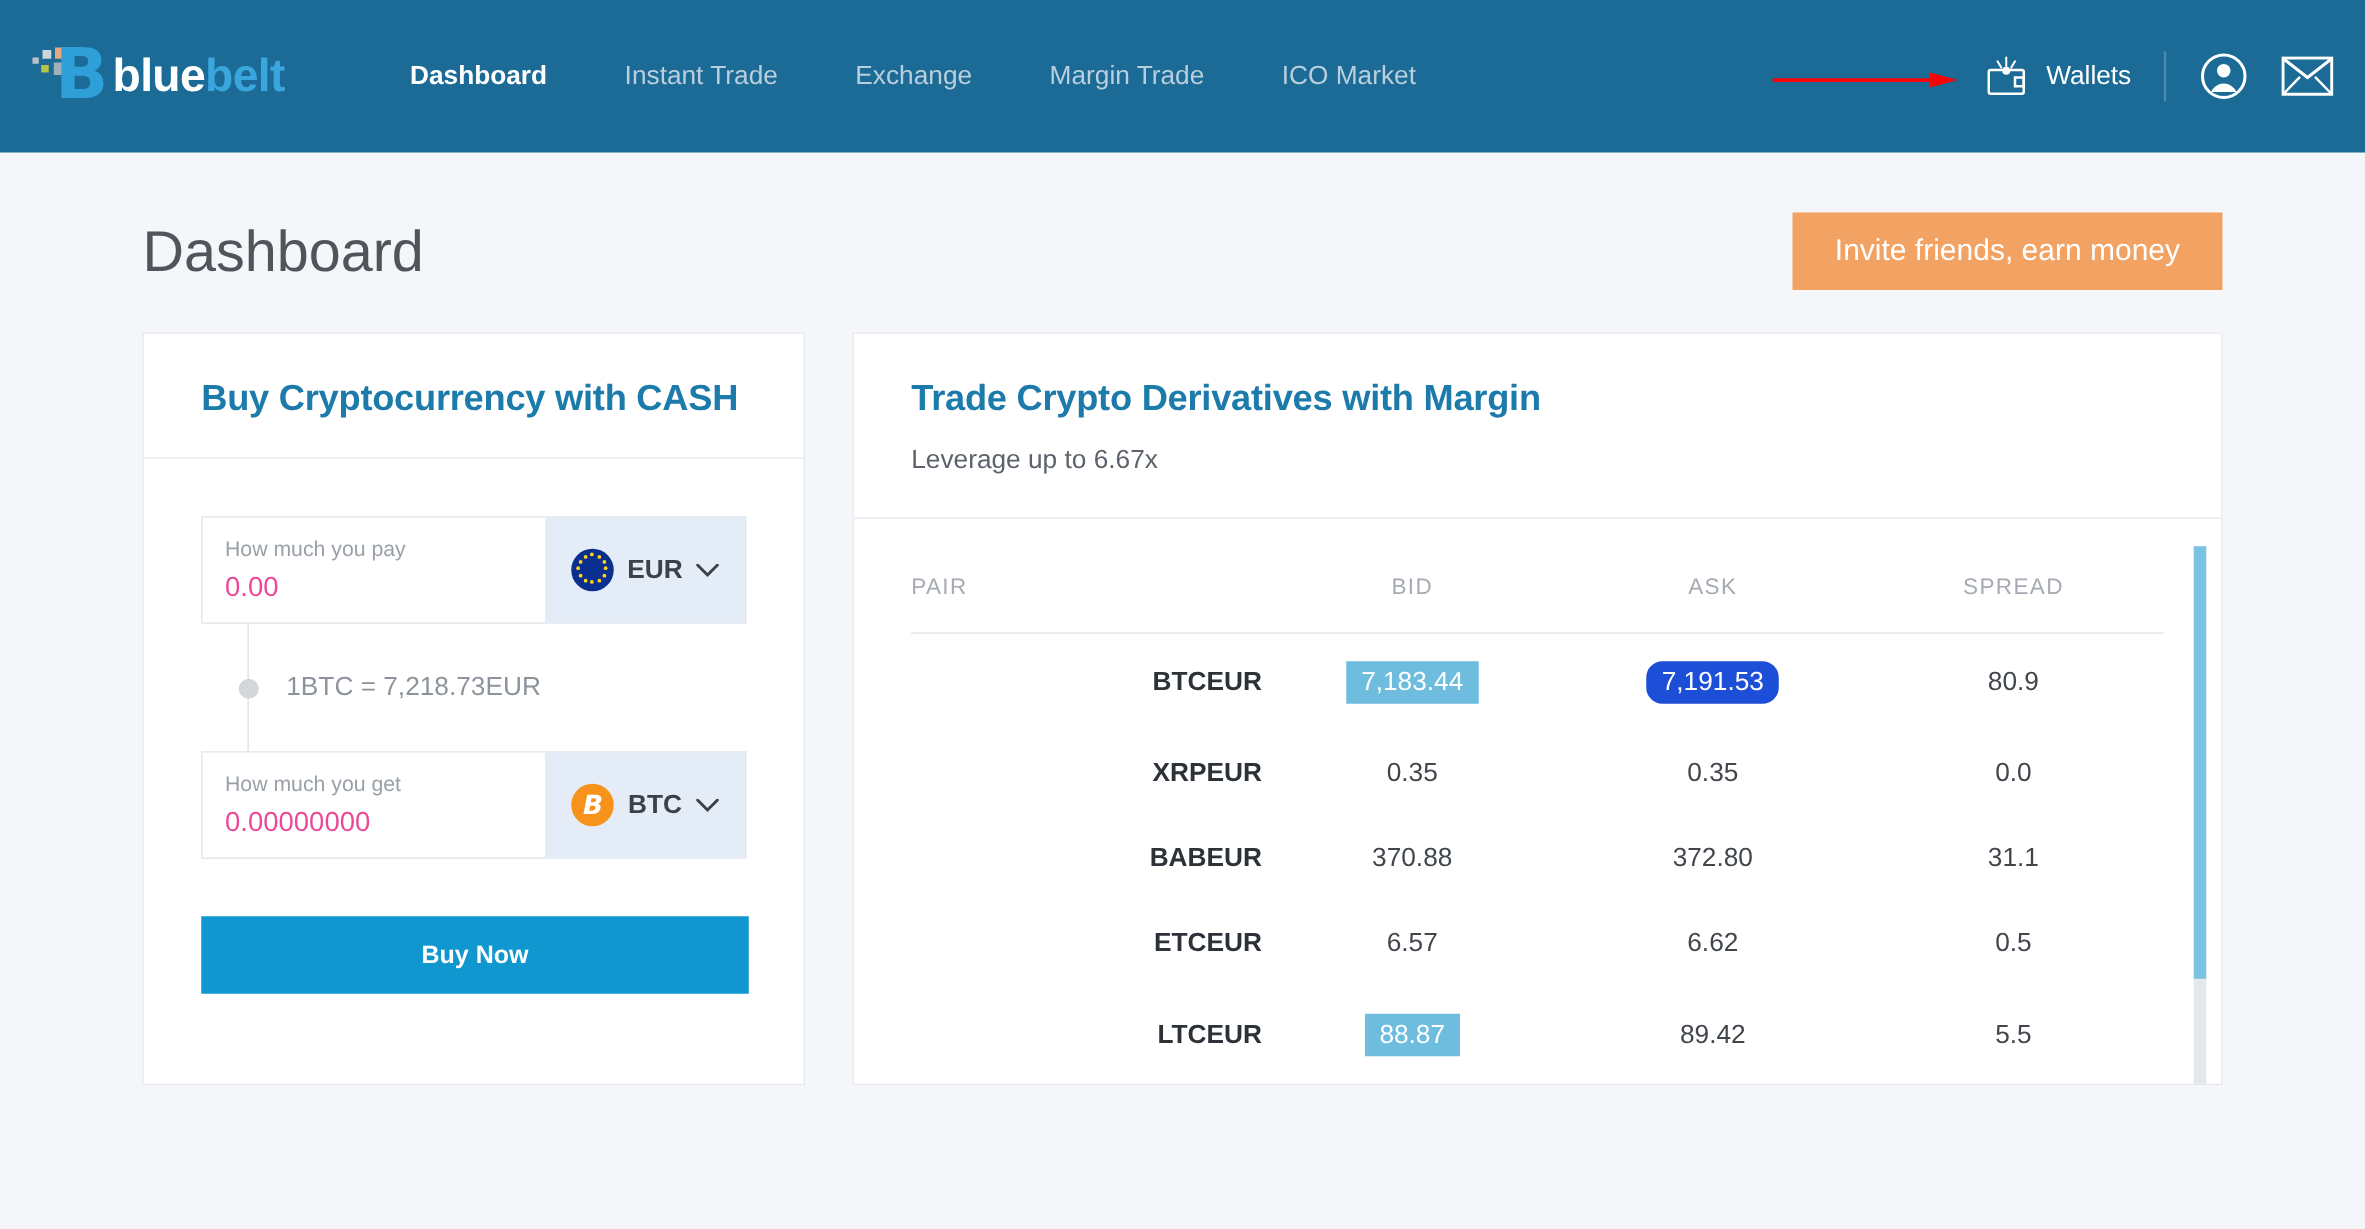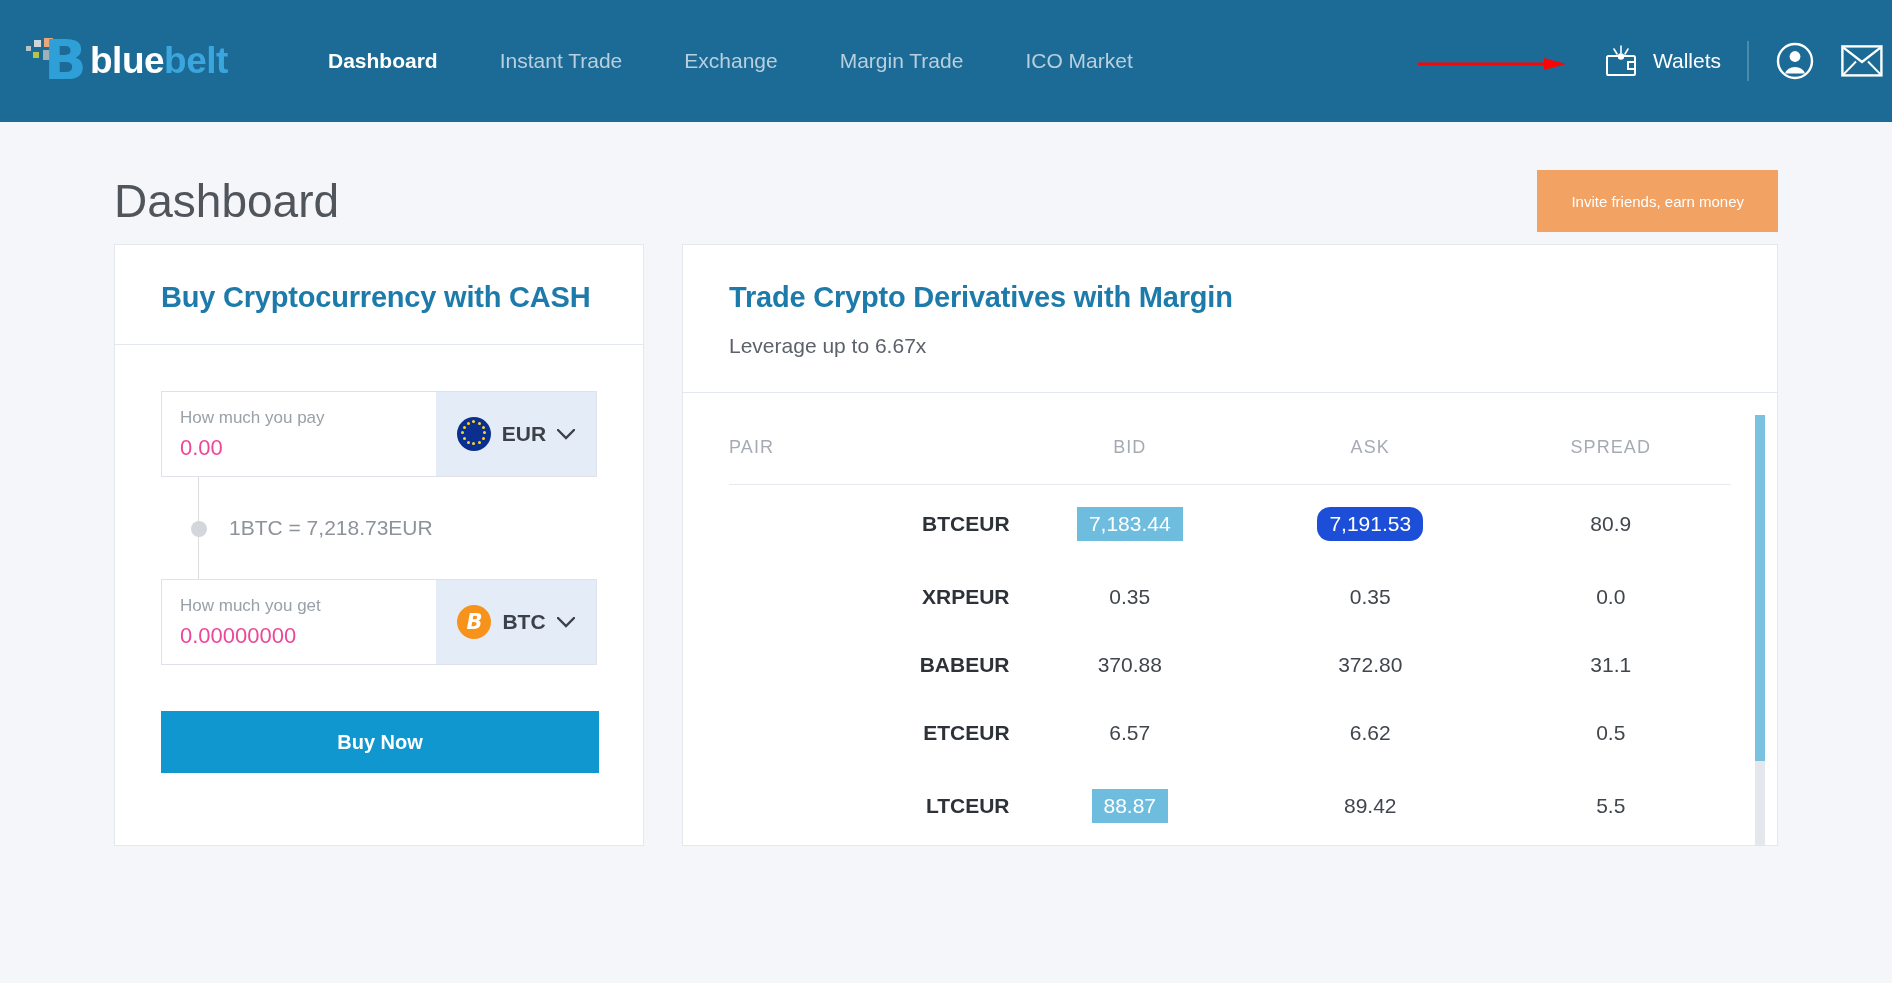--- a/index.html
+++ b/index.html
@@ -35,45 +35,45 @@
   .logo-text .w { color: #ffffff; }
   .logo-text .l { color: #3aa6dd; }
 
   .nav { display: flex; align-items: center; gap: 62px; margin-left: 54px; }
   .nav a {
     color: #b9cfdd; font-size: 21px; text-decoration: none; white-space: nowrap;
   }
   .nav a.active { color: #ffffff; font-weight: bold; }
 
   .header-right {
-    margin-left: auto; display: flex; align-items: center; gap: 0; padding-right: 9px;
+    margin-left: auto; display: flex; align-items: center; gap: 0; padding-right: 25px;
   }
   .arrow-annot {
     position: absolute; left: 1418px; top: 58px; width: 148px; height: 12px;
   }
   .wallets { display: flex; align-items: center; gap: 12px; margin-right: 26px; }
   .wallet-label { color: #ffffff; font-size: 21px; }
   .divider-v { width: 2px; height: 40px; background: #4d89a9; margin-right: 26px; }
   .icon-btn { margin-right: 26px; display: flex; align-items: center; }
   .icon-btn:last-child { margin-right: 0; }
 
   
   .page { padding: 0 114px; }
   .page-head {
     display: flex; align-items: center; justify-content: space-between;
     height: 122px; padding-top: 36px;
   }
   .page-title { font-size: 46px; color: #50555c; font-weight: normal; }
   .invite-btn {
-    background: #f2a262; color: #ffffff; font-size: 15px;
+    background: #f2a262; color: #ffffff; font-size: 24px;
     border: none; padding: 0 34px; height: 62px; cursor: pointer;
     display: flex; align-items: center;
   }
 
-  .cards { display: flex; gap: 38px; }
+  .cards { display: flex; gap: 38px; margin-top: 22px; }
 
   .card { background: #ffffff; border: 1px solid #e3e7ee; }
   .card-left { width: 530px; }
   .card-right { flex: 1; }
 
   .card-head-left { padding: 36px 46px 30px 46px; }
   .card-title {
     color: #1d7bab; font-size: 29px; font-weight: bold; letter-spacing: -0.2px;
   }
   .accept-row { display: flex; align-items: center; gap: 28px; margin-top: 26px; }

